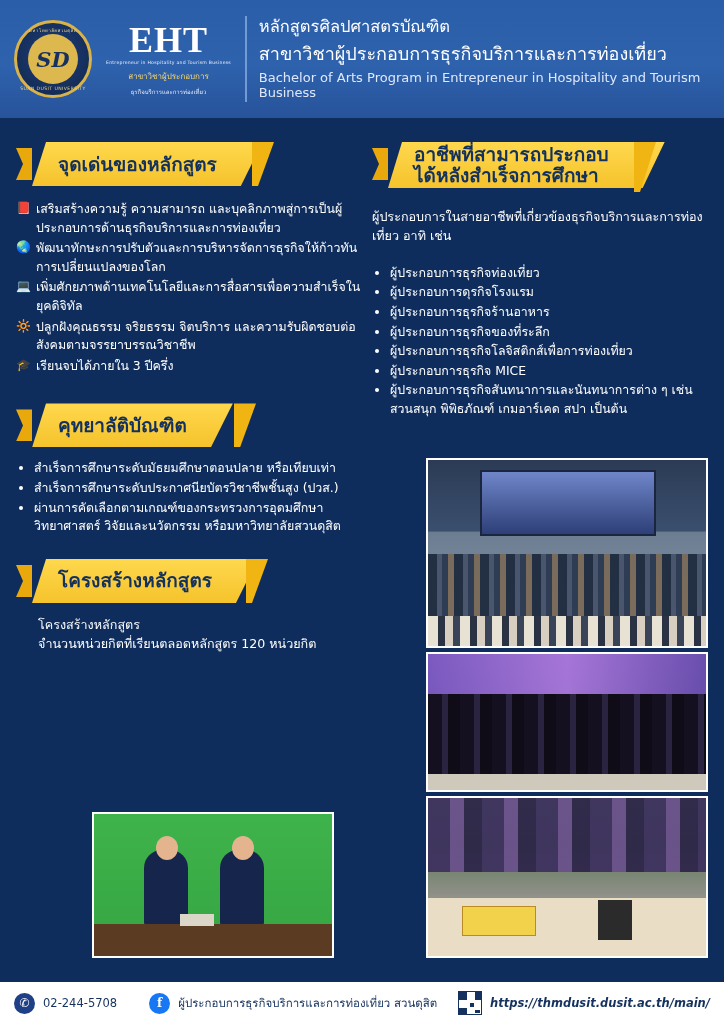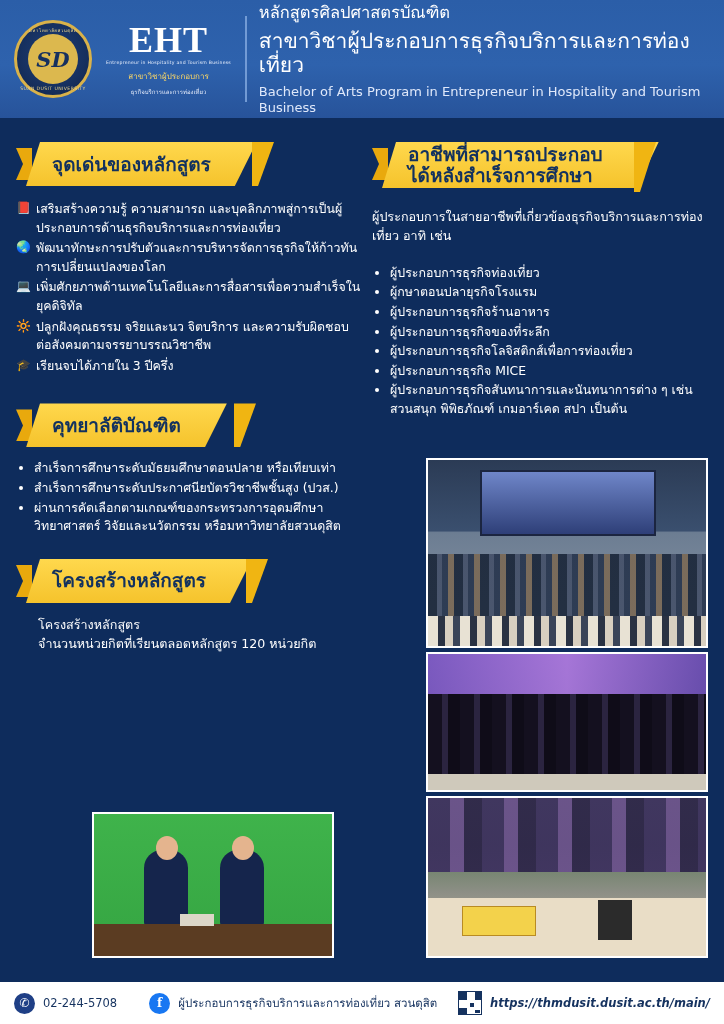--- a/index.html
+++ b/index.html
@@ -59,40 +59,40 @@
   }
   .eht-block .eht-th {
     font-size:8px; color:#ffd964; margin-top:6px; line-height:1.25;
   }
   .eht-block .eht-th2 { font-size:6px; color:#e8eefc; }
 
   .vrule { width:2px; height:86px; background:#7fa6dd; opacity:.85; margin:0 12px 0 2px; }
 
   .header-titles { flex:1 1 auto; line-height:1.18; }
   .header-titles .t1 { font-size:16.5px; color:#ffffff; }
-  .header-titles .t2 { font-size:21px; color:#ffffff; margin-top:6px; }
+  .header-titles .t2 { font-size:18px; color:#ffffff; margin-top:6px; }
   .header-titles .t3 { font-size:13px; color:#dfe8fa; margin-top:6px; }
 
   
   .sheet {
     position:absolute; top:118px; left:0; right:0; bottom:42px;
     background:#0e2c5c;
     padding:0;
   }
   .col-left  { position:absolute; left:16px;  top:0; width:348px; }
   .col-right { position:absolute; left:372px; top:0; width:340px; }
 
   
   .ribbon {
     position:relative;
     height:44px;
     margin-bottom:6px;
   }
   .ribbon .bar {
-    position:absolute; left:10px; top:0;
+    position:absolute; left:16px; top:0;
     height:44px;
     background:linear-gradient(180deg,#ffd84d 0%,#f5c32c 100%);
     display:flex; align-items:center;
     padding:0 46px 0 26px;
     clip-path:polygon(14px 0, 100% 0, calc(100% - 22px) 100%, 0 100%);
   }
   .ribbon.two .bar { height:44px; padding:0 56px 0 26px; }
   .ribbon .bar span {
     color:#12315f; font-size:19px; font-weight:bold; line-height:1.1; white-space:pre-line;
   }
@@ -211,21 +211,21 @@
       <li>
         <span class="ico">🌏</span>
         <span>พัฒนาทักษะการปรับตัวและการบริหารจัดการธุรกิจให้ก้าวทันการเปลี่ยนแปลงของโลก</span>
       </li>
       <li>
         <span class="ico">💻</span>
         <span>เพิ่มศักยภาพด้านเทคโนโลยีและการสื่อสารเพื่อความสำเร็จในยุคดิจิทัล</span>
       </li>
       <li>
         <span class="ico">🔆</span>
-        <span>ปลูกฝังคุณธรรม จริยและนว จิตบริการ และความรับผิดชอบต่อสังคมตามจรรยาบรรณวิชาชีพ</span>
+        <span>ปลูกฝังคุณธรรม จริยธรรม จิตบริการ และความรับผิดชอบต่อสังคมตามจรรยาบรรณวิชาชีพ</span>
       </li>
       <li>
         <span class="ico">🎓</span>
         <span>เรียนจบได้ภายใน 3 ปีครึ่ง</span>
       </li>
     </ul>
 
     <div style="height:26px"></div>
     <div class="ribbon">
       <div class="flag-left"></div>
@@ -266,21 +266,21 @@
         <span style="font-size:17px;"><span>อาชีพที่สามารถประกอบ</span><br><span>ได้หลังสำเร็จการศึกษา</span></span>
       </div>
       <div class="tail" style="left:262px;height:50px;"></div>
     </div>
 
     <div style="height:14px"></div>
     <div class="intro">ผู้ประกอบการในสายอาชีพที่เกี่ยวข้องธุรกิจบริการและการท่องเที่ยว อาทิ เช่น</div>
 
     <ul class="bul" style="margin-top:18px">
       <li>ผู้ประกอบการธุรกิจท่องเที่ยว</li>
-      <li>ผู้กษาตอนปลายุรกิจโรงแรม</li>
+      <li>ผู้ประกอบการดุรกิจโรงแรม</li>
       <li>ผู้ประกอบการธุรกิจร้านอาหาร</li>
       <li>ผู้ประกอบการธุรกิจของที่ระลึก</li>
       <li>ผู้ประกอบการธุรกิจโลจิสติกส์เพื่อการท่องเที่ยว</li>
       <li>ผู้ประกอบการธุรกิจ MICE</li>
       <li>ผู้ประกอบการธุรกิจสันทนาการและนันทนาการต่าง ๆ เช่น สวนสนุก พิพิธภัณฑ์ เกมอาร์เคด สปา เป็นต้น</li>
     </ul>
   </div>
 
   <div class="photo" style="left:426px;top:340px;width:282px;height:190px;position:absolute;">
     <div class="ph-body" style="background:

